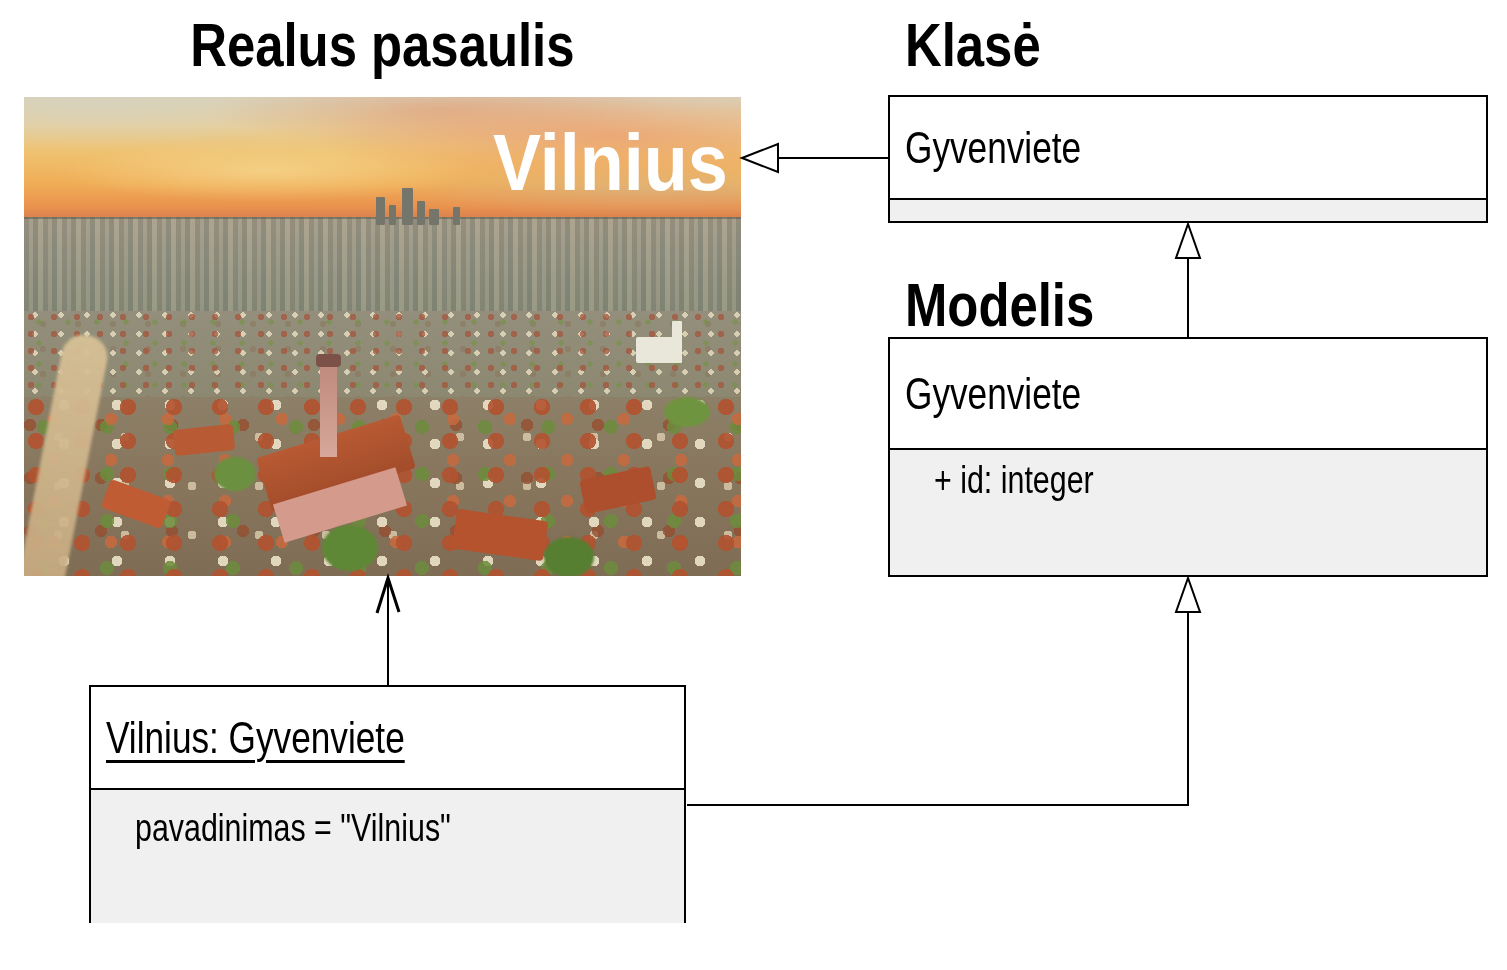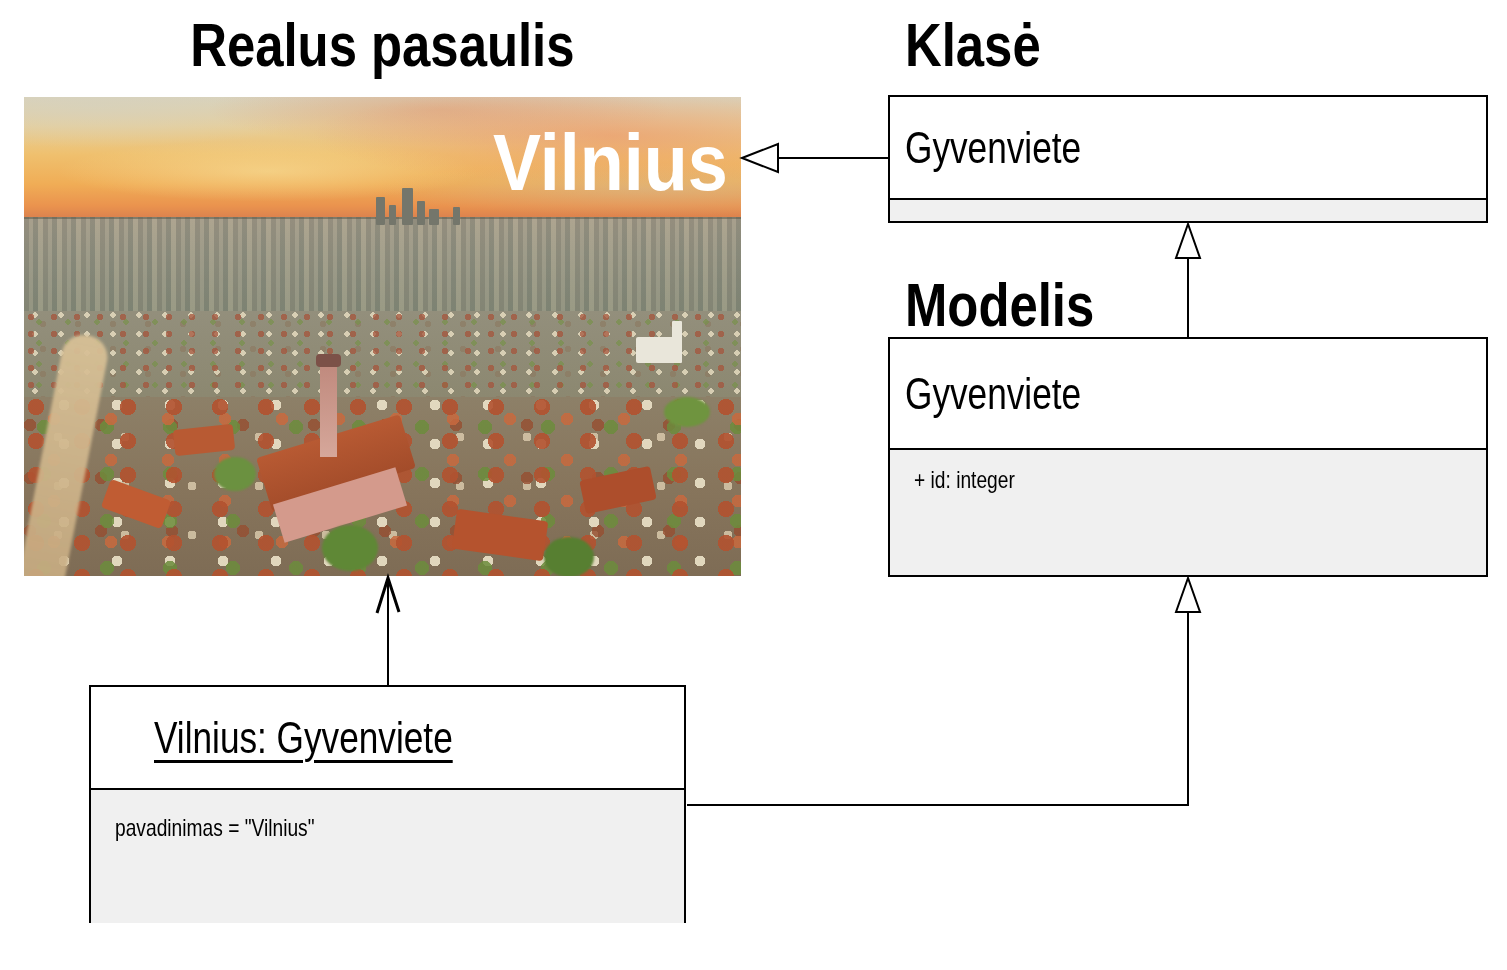--- a/index.html
+++ b/index.html
@@ -22,29 +22,29 @@
   .heading .txt{transform:scaleX(.82);}
   #h-real{left:24px;top:14px;width:717px;text-align:center;}
   #h-class{left:905px;top:14px;}
   #h-model{left:905px;top:254px;margin-top:20px;}
   #h-object{left:100px;top:606px;}
 
   
   .uml-box{position:absolute;border:2px solid var(--box-border);background:#fff;}
   .uml-name{display:flex;align-items:center;padding-left:15px;font-size:44px;line-height:1;}
   .uml-attrs{border-top:2px solid var(--box-border);background:var(--compartment-fill);}
-  .attr-row{height:60px;display:flex;align-items:center;padding-left:24px;font-size:24px;line-height:1;}
+  .attr-row{height:60px;display:flex;align-items:center;padding-left:44px;font-size:38px;line-height:1;}
   #class-box{left:888px;top:95px;width:600px;height:128px;}
   #class-box .uml-name{height:101px;}
   #class-box .uml-attrs{height:23px;}
   #model-box{left:888px;top:337px;width:600px;height:240px;}
   #model-box .uml-name{height:109px;}
   #model-box .uml-attrs{height:127px;}
   #object-box{left:89px;top:685px;width:597px;height:238px;}
-  #object-box .uml-name{height:101px;margin-left:48px;}
+  #object-box .uml-name{height:101px;}
   #object-box .uml-attrs{height:135px;padding-top:8px;}
   .underlined{text-decoration:underline;text-decoration-thickness:3px;text-underline-offset:7px;}
 
   
   #connectors{position:absolute;left:0;top:0;width:1507px;height:970px;pointer-events:none;}
   #connectors line,#connectors path,#connectors polyline{stroke:#000;stroke-width:2;fill:none;}
   #connectors polygon{fill:#fff;stroke:#000;stroke-width:2;}
   #connectors .open-head{stroke-width:3;}
 
   

